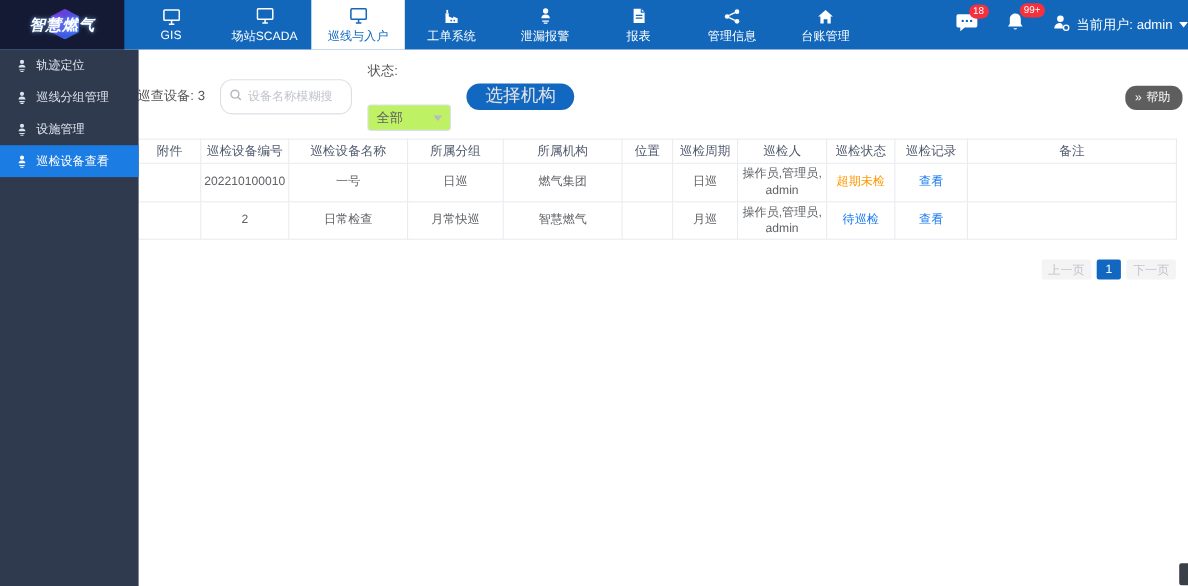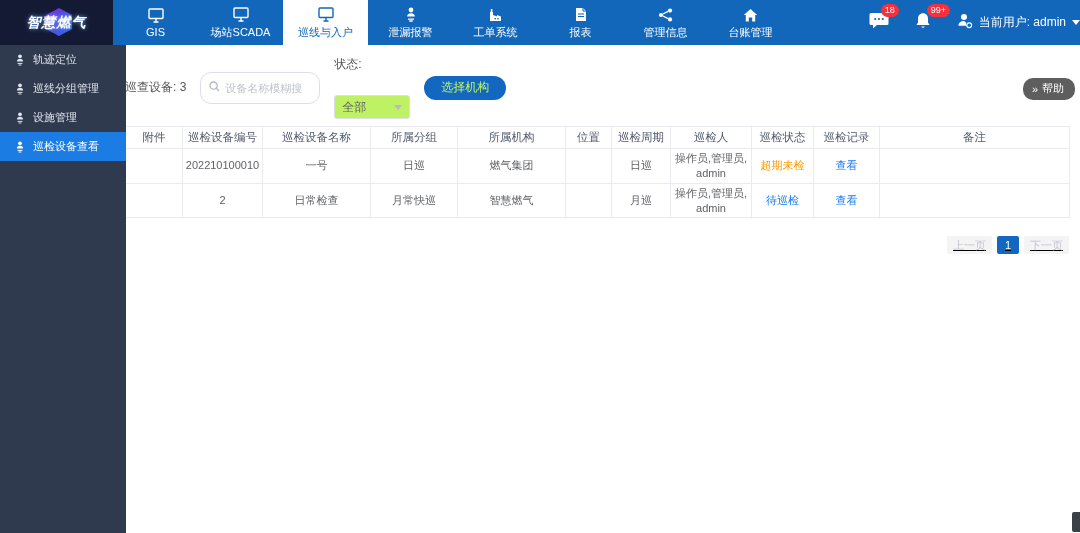--- a/index.html
+++ b/index.html
@@ -32,34 +32,34 @@
   
   .main { position:absolute; left:113px; top:45px; right:0; bottom:0; background:#fff; }
   .filterbar { display:flex; align-items:center; gap:14px; padding:11px 16px 7px 12px; font-size:12px; color:#555; }
   .count-label { color:#555; }
   .search-box { width:120px; height:32px; border:1px solid #dcdfe6; border-radius:11px; display:flex; align-items:center; padding:0 8px; gap:5px; color:#c0c4cc; background:#fff; }
   .search-box input { border:none; outline:none; width:100%; font-size:11px; color:#606266; background:transparent; }
   .search-box input::placeholder { color:#c0c4cc; }
   .status-group { display:flex; gap:22px; color:#555;flex-direction:column; }
   .status-select { width:76px; height:24px; border:1px solid #dcdfe6; border-radius:3px; display:flex; align-items:center; justify-content:space-between; padding:0 7px; font-size:12px; color:#606266; cursor:pointer; background:#bef264; }
   .caret-gray { width:0; height:0; border-left:4px solid transparent; border-right:4px solid transparent; border-top:5px solid #b6bac2; }
-  .org-btn { height:24px; padding:0 17px; background:#1267c0; color:#bef264; border:none; border-radius:12px; font-size:12px; cursor:pointer; }
+  .org-btn { height:24px; padding:0 17px; background:#1267c0; color:#e5e5e5; border:none; border-radius:12px; font-size:16px; cursor:pointer; }
 
   .help-btn { position:absolute; top:33px; right:5px; background:rgba(72,72,72,.88); color:#fff; font-size:11px; padding:3px 11px 4px 9px; border-radius:10px; display:flex; align-items:center; gap:4px; cursor:pointer; z-index:20; }
 
   
   table { border-collapse:collapse; margin-left:12px; width:944px; table-layout:fixed;padding-left:22px; }
   th { font-weight:400; font-size:11.5px; color:#515a6e; height:22px; border:1px solid #e9ebef; white-space:nowrap; overflow:hidden; text-align:center; background:#fff; }
   td { font-size:11px; color:#606266; height:31px; border:1px solid #e9ebef; text-align:center; vertical-align:middle; padding:2px; line-height:1.35; word-break:break-all; }
   .t-orange { color:#ff9900; }
   .t-blue { color:#1b7cf0; }
   .t-link { color:#1b7cf0; cursor:pointer; }
 
   
-  .pagination { width:944px; margin:18px 0 0 12px; display:flex; justify-content:flex-end; gap:5px;text-decoration:underline; }
+  .pagination { width:944px; margin:18px 0 0 12px; display:flex; justify-content:flex-end; gap:5px; }
   .page-btn { min-width:36px; height:18px; background:#f4f4f5; color:#c0c4cc; font-size:11px; display:flex; align-items:center; justify-content:center; border-radius:2px; padding:0 6px; cursor:pointer; }
   .page-btn.current { background:#1267c0; color:#fff; min-width:22px; cursor:default; }
 
   .corner-widget { position:absolute; right:0; bottom:1px; width:8px; height:20px; background:#3a4048; border-radius:2px 0 0 2px; }
 </style>
 </head>
 <body>
 
 <div class="topnav">
   <div class="logo">
@@ -86,41 +86,41 @@
     <span>场站SCADA</span>
   </div>
   <div class="nav-item active">
     <span class="nav-ico">
         <svg width="16" height="15" viewBox="0 0 16 15">
           <rect x="1" y="1" width="14" height="9.5" rx="1" fill="none" stroke="currentColor" stroke-width="1.4"></rect>
           <path d="M5.5 14h5M8 10.5V14" stroke="currentColor" stroke-width="1.4"></path>
         </svg>
       </span>
     <span>巡线与入户</span>
-  </div>
-  <div class="nav-item">
-    <span class="nav-ico">
-        <svg width="14" height="15" viewBox="0 0 14 15">
-          <circle cx="7" cy="3" r="2.4" fill="currentColor"></circle>
-          <path d="M7 6.2c-2.4 0-3.9 1.5-3.9 3.3h7.8c0-1.8-1.5-3.3-3.9-3.3z" fill="currentColor"></path>
-          <path d="M4 12.2h6M5.3 14h3.4" stroke="currentColor" stroke-width="1.3"></path>
-        </svg>
-      </span>
-    <span>泄漏报警</span>
   </div>
   <div class="nav-item">
     <span class="nav-ico">
         <svg width="16" height="14" viewBox="0 0 16 14">
           <path d="M2 13V4h3v9M5 13V7l4 1.6V7l4 1.6V13z" fill="currentColor"></path>
           <rect x="2.8" y="1" width="1.6" height="3" fill="currentColor"></rect>
           <rect x="6.5" y="10" width="1.4" height="1.4" fill="#1267bb"></rect>
           <rect x="9.3" y="10" width="1.4" height="1.4" fill="#1267bb"></rect>
         </svg>
       </span>
     <span>工单系统</span>
+  </div>
+  <div class="nav-item">
+    <span class="nav-ico">
+        <svg width="14" height="15" viewBox="0 0 14 15">
+          <circle cx="7" cy="3" r="2.4" fill="currentColor"></circle>
+          <path d="M7 6.2c-2.4 0-3.9 1.5-3.9 3.3h7.8c0-1.8-1.5-3.3-3.9-3.3z" fill="currentColor"></path>
+          <path d="M4 12.2h6M5.3 14h3.4" stroke="currentColor" stroke-width="1.3"></path>
+        </svg>
+      </span>
+    <span>泄漏报警</span>
   </div>
   <div class="nav-item">
     <span class="nav-ico">
         <svg width="12" height="15" viewBox="0 0 12 15">
           <path d="M1 1h7l3 3v10H1z" fill="currentColor"></path>
           <path d="M8 1v3h3" fill="none" stroke="#1267bb" stroke-width="1"></path>
           <path d="M3 7h6M3 9.5h6" stroke="#1267bb" stroke-width="1.1"></path>
         </svg>
       </span>
     <span>报表</span>

